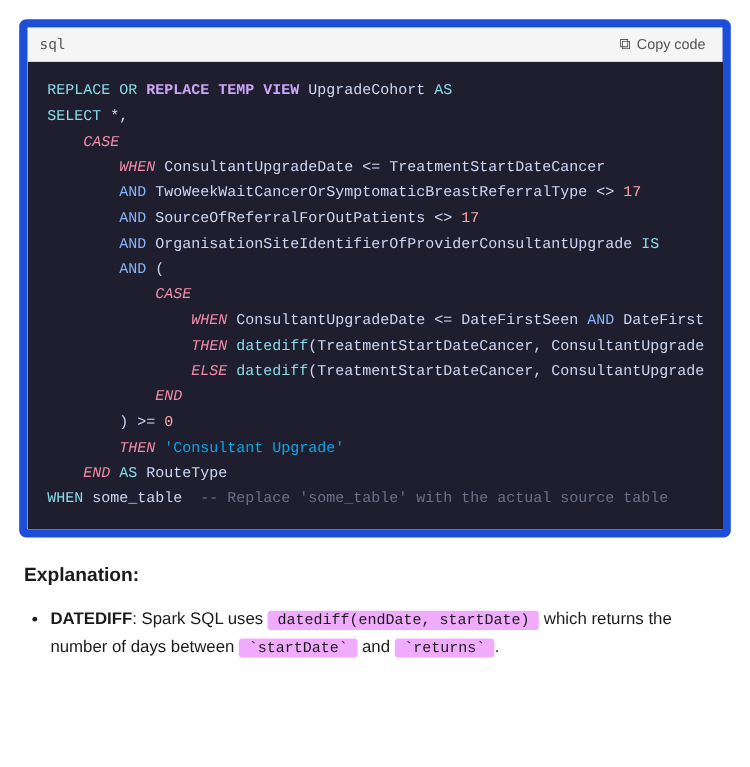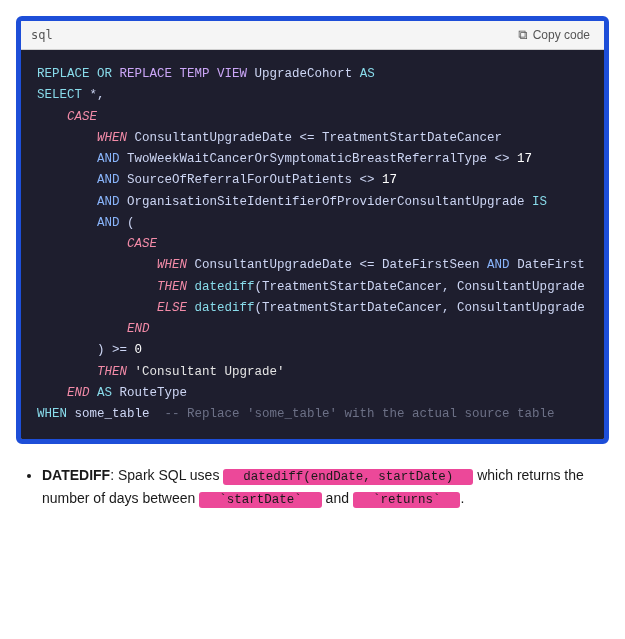--- a/index.html
+++ b/index.html
@@ -17,21 +17,21 @@
       padding: 16px 16px 20px 16px;
     }
 
     .intro-text {
       font-size: 15px;
       margin-bottom: 14px;
       color: #1a1a1a;
     }
 
     .code-block-wrapper {
-      border: 5px solid #1d4ed8;
+      border: 7px solid #1d4ed8;
       border-radius: 6px;
       overflow: hidden;
       margin-bottom: 20px;
     }
 
     .code-toolbar {
       display: flex;
       justify-content: space-between;
       align-items: center;
       background: #f5f5f5;
@@ -67,25 +67,25 @@
       overflow-x: auto;
       font-family: 'Courier New', Courier, monospace;
       font-size: 12.5px;
       line-height: 1.7;
       color: #cdd6f4;
       white-space: pre;
     }
 
     
     .kw { color: #89dceb; } 
-    .kw2 { color: #cba6f7; } 
+    .kw2 { color: #cba6f7; font-weight: bold; } 
     .kw3 { color: #f38ba8; font-style: italic; } 
     .kw4 { color: #89b4fa; } 
-    .num { color: #ffffff; } 
-    .str { color: #e5e5e5; } 
+    .num { color: #fca5a5; } 
+    .str { color: #0ea5e9; } 
     .fn  { color: #89dceb; }
     .comment { color: #6c7086; }
 
     
     .explanation-section {
       padding: 0 4px;
     }
 
     .explanation-heading {
       font-size: 16px;
@@ -105,23 +105,23 @@
       line-height: 1.6;
       color: #1a1a1a;
     }
 
     .term-bold {
       font-weight: 700;
     }
 
     code.inline {
       font-family: 'Courier New', Courier, monospace;
-      background: #ec4899;
+      background: #f0abfc;
       border-radius: 3px;
-      padding: 1px 20px;
+      padding: 1px 8px;
       font-size: 12.5px;
       color: #1a1a1a;
     }
   </style>
 </head>
 <body>
 
 <div class="page-container">
 
 
@@ -147,20 +147,21 @@
                 <span class="kw3">THEN</span> <span class="fn">datediff</span>(TreatmentStartDateCancer, ConsultantUpgrade
                 <span class="kw3">ELSE</span> <span class="fn">datediff</span>(TreatmentStartDateCancer, ConsultantUpgrade
             <span class="kw3">END</span>
         ) &gt;= <span class="num">0</span>
         <span class="kw3">THEN</span> <span class="str">'Consultant Upgrade'</span>
     <span class="kw3">END</span> <span class="kw">AS</span> RouteType
 <span class="kw">WHEN</span> some_table  <span class="comment">-- Replace 'some_table' with the actual source table</span></div>
   </div>
 
   <div class="explanation-section">
+    <h2 class="explanation-heading">Explanation:</h2>
     <ul class="explanation-list">
       <li>
         <span class="term-bold">DATEDIFF</span><span>: Spark SQL uses </span><code class="inline">datediff(endDate, startDate)</code><span> which returns the number of days between </span><code class="inline">`startDate`</code><span> and </span><code class="inline">`returns`</code><span>.</span>
       </li>
     </ul>
   </div>
 
 </div>
 
 </body></html>

